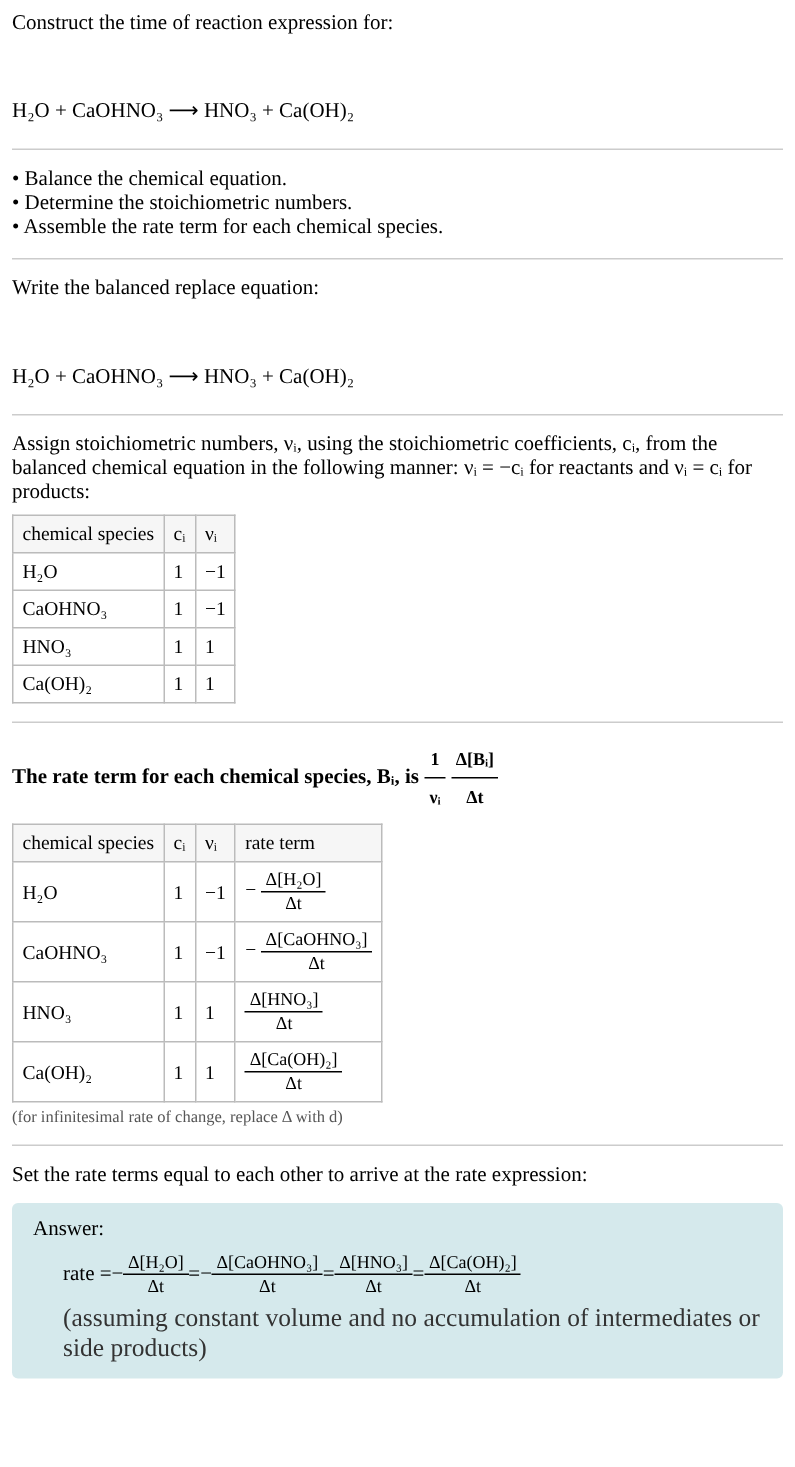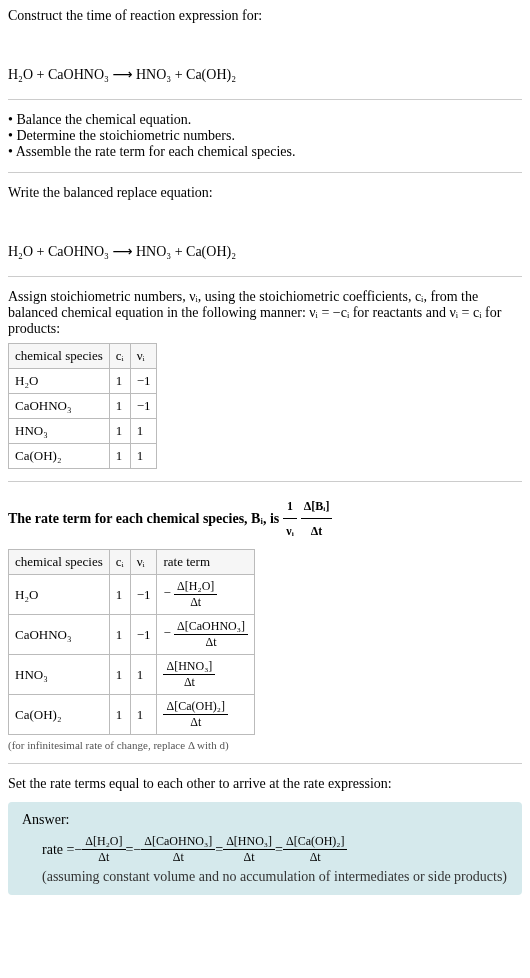--- a/index.html
+++ b/index.html
@@ -64,21 +64,21 @@
     margin-bottom: 6px;
   }
   .answer-line {
     display: flex;
     align-items: center;
     flex-wrap: wrap;
     gap: 0;
     margin-left: 20px;
   }
   .answer-note {
-    font-size: 14px;
+    font-size: 17px;
     color: #333;
     margin-left: 20px;
     margin-top: 4px;
     font-family: Liberation Serif, serif;
   }
   .reaction-line {
     line-height: 1.8;
     margin-top: 38px;
   }
   .rate-explain {

